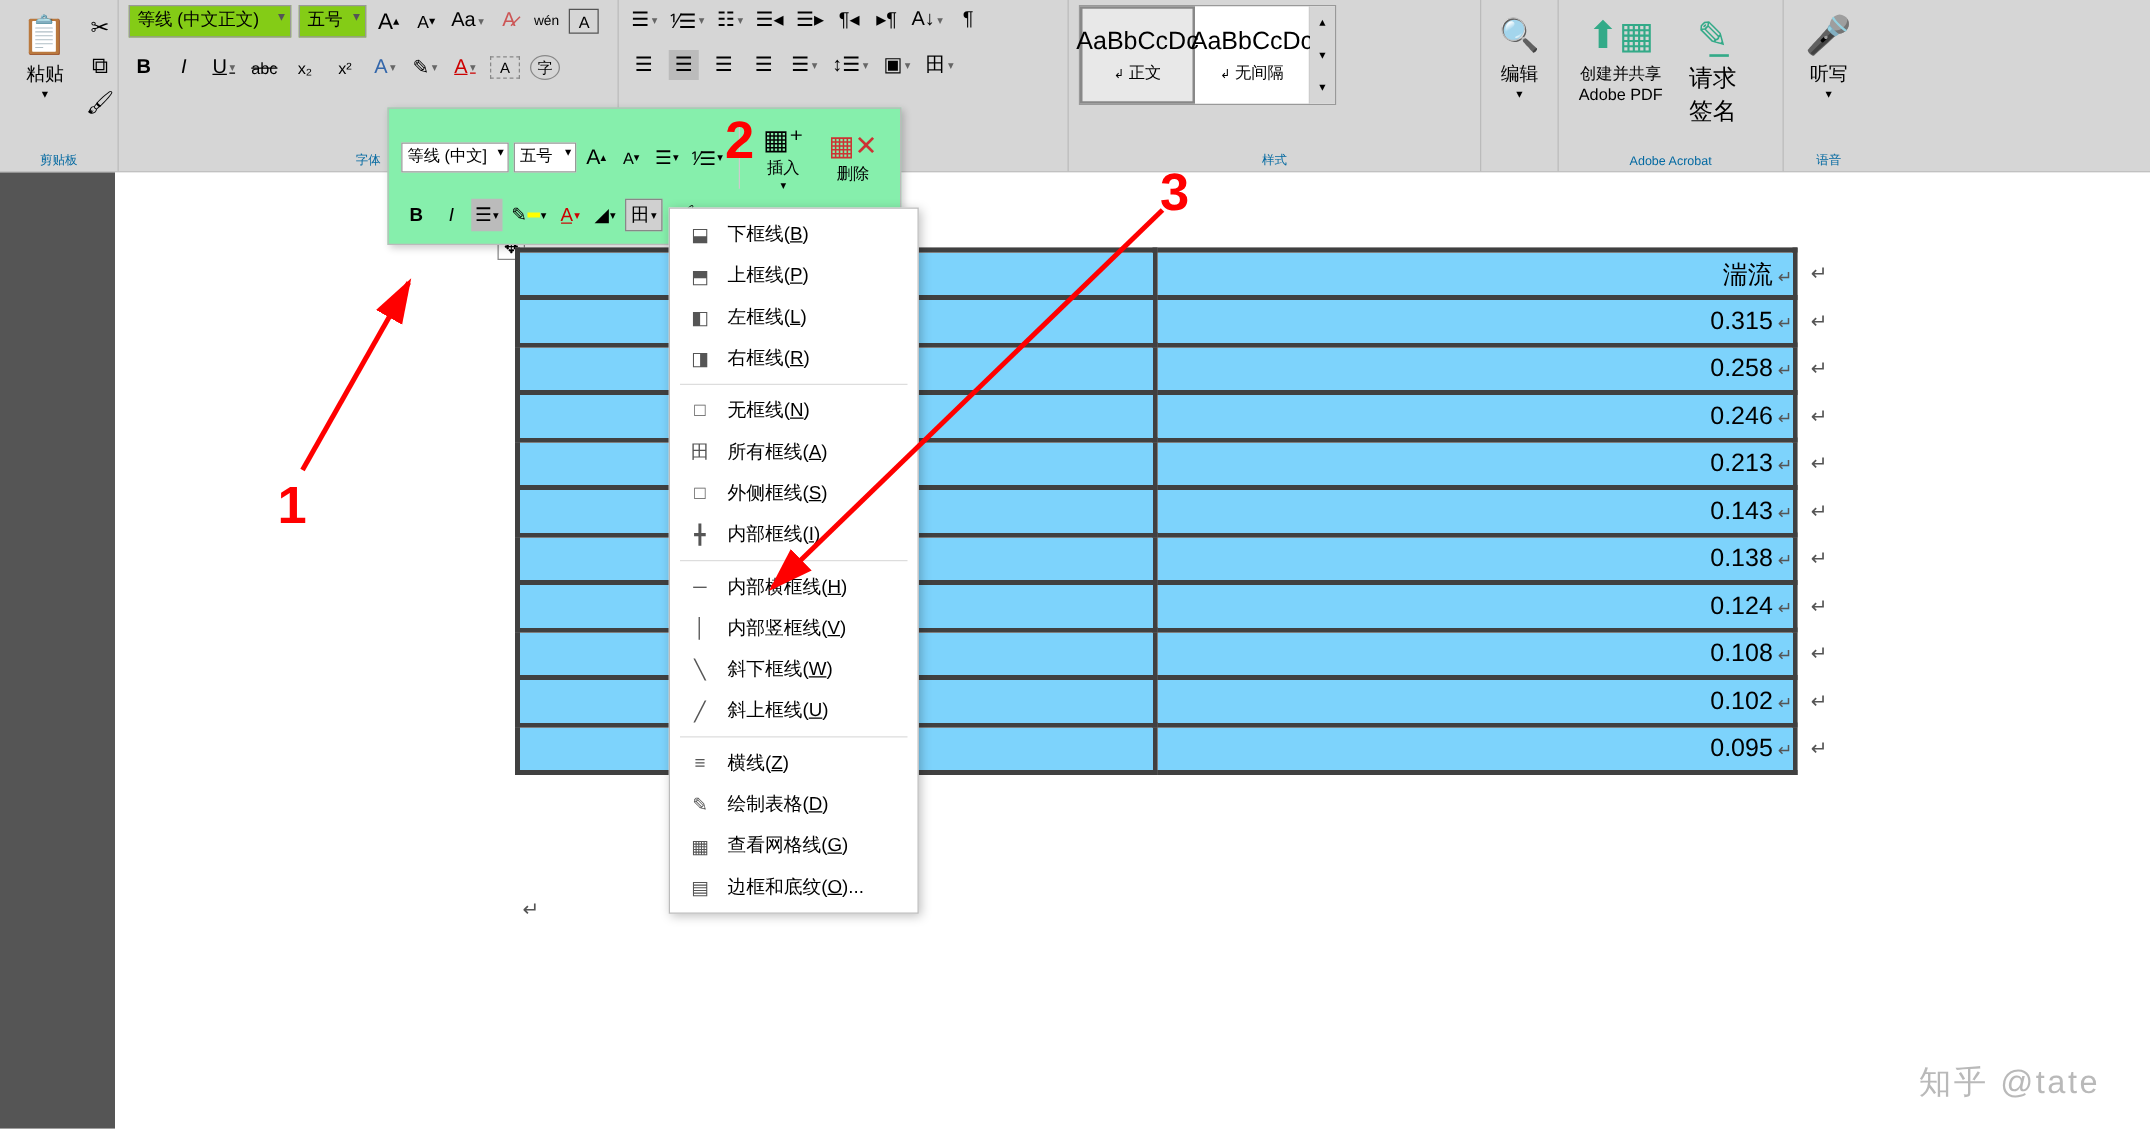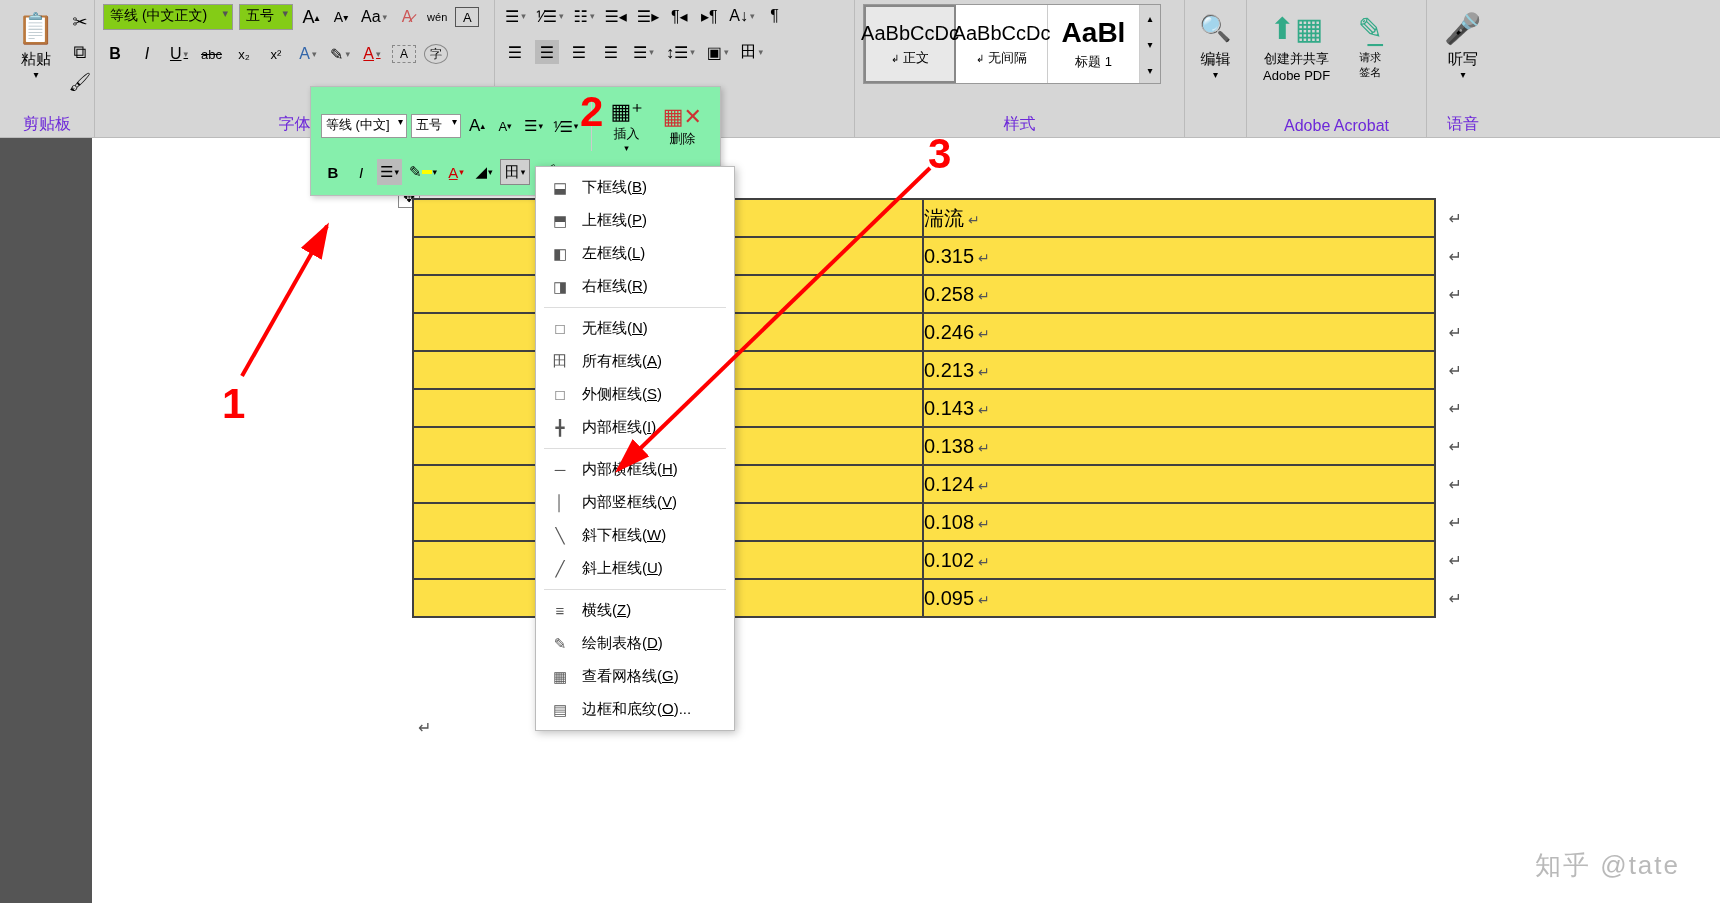--- a/index.html
+++ b/index.html
@@ -2,21 +2,21 @@
 <html><head>
 <meta charset="utf-8">
 <style>
 * { margin: 0; padding: 0; box-sizing: border-box; font-family: "Microsoft YaHei", "SimSun", sans-serif; }
 body { background: #fff; width: 1720px; height: 903px; overflow: hidden; position: relative; }
 
 
 .ribbon { background: #d6d6d6; height: 138px; display: flex; border-bottom: 1px solid #bbb; }
 .ribbon-group { border-right: 1px solid #bbb; padding: 4px 8px 2px 8px; display: flex; flex-direction: column; position: relative; }
 .group-content { flex: 1; display: flex; align-items: flex-start; gap: 4px; }
-.group-label { font-size: 16px; color: #6d28d9; text-align: center; padding-top: 2px; position: relative; }
+.group-label { font-size: 10px; color: #0369a1; text-align: center; padding-top: 2px; position: relative; }
 
 .big-btn { display: flex; flex-direction: column; align-items: center; justify-content: center; padding: 4px 8px; cursor: pointer; font-size: 15px; }
 .big-btn .ico { width: 40px; height: 40px; display: flex; align-items: center; justify-content: center; font-size: 30px; }
 .big-btn .lbl { font-size: 15px; margin-top: 2px; }
 .small-col { display: flex; flex-direction: column; gap: 6px; padding-top: 6px; }
 .small-ico { width: 24px; height: 24px; font-size: 18px; display: flex; align-items: center; justify-content: center; cursor: pointer; }
 
 .font-row { display: flex; align-items: center; gap: 6px; margin-bottom: 8px; }
 .font-sel { background: #84cc16; border: 1px solid #999; height: 26px; font-size: 14px; padding: 2px 18px 2px 6px; position: relative; }
 .font-sel::after { content: "▾"; position: absolute; right: 4px; font-size: 11px; color: #555; }
@@ -33,21 +33,21 @@
 .style-item .nm { font-size: 13px; margin-top: 4px; }
 .gallery-more { width: 20px; background: #d6d6d6; display: flex; flex-direction: column; justify-content: space-around; align-items: center; font-size: 10px; }
 
 
 .doc-wrap { display: flex; height: calc(903px - 138px); }
 .dark-strip { width: 92px; background: #555; }
 .page-area { flex: 1; background: #fff; position: relative; padding: 0 40px; }
 
 .table-move { position: absolute; left: 306px; top: 48px; width: 22px; height: 22px; border: 1px solid #888; background: #fff; display: flex; align-items: center; justify-content: center; font-size: 14px; cursor: move; }
 .doc-table { position: absolute; left: 320px; top: 60px; border-collapse: collapse; background: #bdbdbd; }
-.doc-table td { border: 2px solid #404040; height: 38px; background: #fde047; font-size: 20px; text-align: left; position: relative; }
+.doc-table td { border: 4px solid #404040; height: 38px; background: #7dd3fc; font-size: 20px; text-align: right; position: relative; }
 .doc-table td.c1 { width: 214px; }
 .doc-table td.c2 { width: 296px; }
 .doc-table td.c3 { width: 512px; }
 .ret { font-size: 14px; color: #555; margin-left: 4px; }
 .row-mark { position: absolute; right: -28px; top: 50%; transform: translateY(-50%); font-size: 16px; color: #555; }
 .end-para { position: absolute; left: 326px; top: 580px; font-size: 16px; color: #555; }
 
 
 .mini-toolbar { position: absolute; left: 310px; top: 86px; background: #86efac; border: 1px solid #bbb; box-shadow: 2px 2px 6px rgba(0,0,0,0.2); z-index: 50; padding: 8px; }
 .mini-row { display: flex; align-items: center; gap: 4px; padding: 2px; }
@@ -156,24 +156,20 @@
     <div class="group-content">
       <div class="styles-gallery">
         <div class="style-item sel">
           <span class="preview">AaBbCcDc</span>
           <span class="nm"><span style="font-size:10px">↲</span> <span>正文</span></span>
         </div>
         <div class="style-item">
           <span class="preview">AaBbCcDc</span>
           <span class="nm"><span style="font-size:10px">↲</span> <span>无间隔</span></span>
         </div>
-        <div class="style-item">
-          <span class="ttl"><span class="preview" style="font-size:28px;font-weight:bold">AaBl</span></span>
-          <span class="nm">标题 1</span>
-        </div>
         <div class="gallery-more">
             <span>▴</span>
             <span>▾</span>
             <span>▾</span>
           </div>
       </div>
     </div>
     <div class="group-label">样式</div>
   </div>
 
@@ -190,21 +186,21 @@
 
   <div class="ribbon-group" style="width:180px">
     <div class="group-content">
       <div class="big-btn">
         <span class="ico" style="color:#3a8">⬆▦</span>
         <span class="lbl" style="white-space:pre;font-size:13px;text-align:center">创建并共享
 Adobe PDF</span>
       </div>
       <div class="big-btn">
         <span class="ico" style="color:#3a8">✎̲</span>
-        <span class="lbl" style="white-space:pre;font-size:11px">请求
+        <span class="lbl" style="white-space:pre;font-size:19px">请求
 签名</span>
       </div>
     </div>
     <div class="group-label">Adobe Acrobat</div>
   </div>
 
   <div class="ribbon-group" style="width:72px;border-right:none">
     <div class="group-content" style="justify-content:center">
       <div class="big-btn">
         <span class="ico" style="color:#36a">🎤</span>

